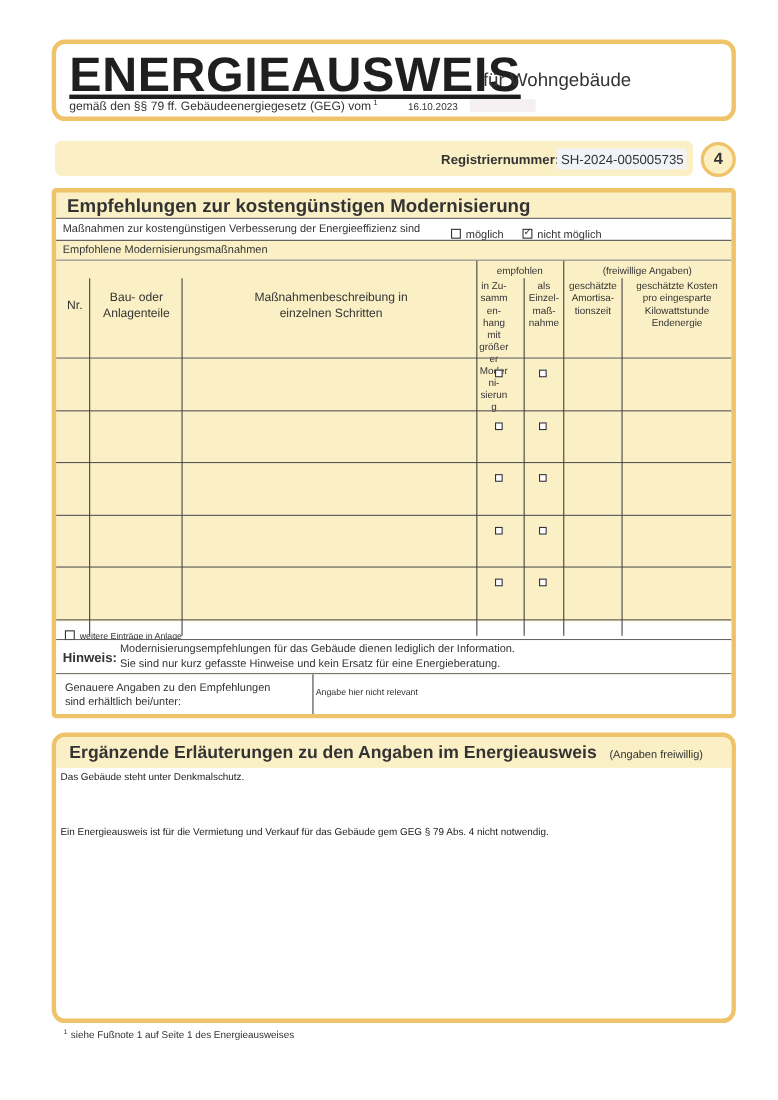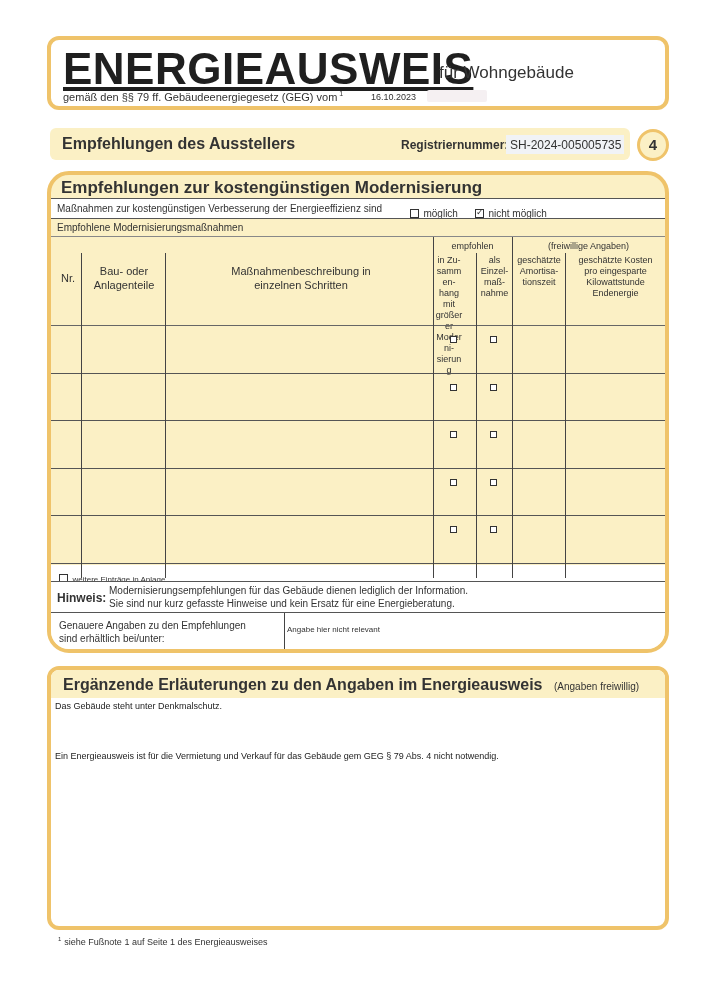--- a/index.html
+++ b/index.html
@@ -25,21 +25,21 @@
   .section-header .reg-label { position: absolute; left: 351px; top: 10px; font-size: 12px; font-weight: bold; color: #333; }
   .section-header .reg-value { position: absolute; left: 456px; top: 7px; width: 118px; height: 19px; background: #f1f3f6; font-size: 12px; padding: 3px 0 0 4px; color: #333; }
   .page-no {
     position: absolute; left: 637px; top: 129px; width: 32px; height: 32px;
     border: 3px solid #efc36a; border-radius: 50%; background: #fbf0c5;
     font-size: 15px; font-weight: bold; text-align: center; line-height: 26px; color: #333;
   }
 
   .box1 {
     position: absolute; left: 47px; top: 171px; width: 622px; height: 482px;
-    border: 4px solid #efc36a; border-radius: 22px; background: #fbf0c5; overflow: hidden;
+    border: 4px solid #efc36a; border-radius: 4px; background: #fbf0c5; overflow: hidden;
   }
   .box1 .h { position: absolute; left: 10px; top: 3px; font-size: 17px; font-weight: bold; color: #333; }
 
   .row-line { position: absolute; left: 0; width: 614px; border-top: 1px solid #555; }
   .white { position: absolute; left: 0; width: 614px; background: #fff; }
 
   .small { font-size: 10px; color: #333; }
   .cb { display: inline-block; width: 9px; height: 9px; border: 1px solid #333; background: #fff; vertical-align: -1px; position: relative; }
   .cb.checked::after { content: "✓"; position: absolute; left: 0px; top: -3px; font-size: 9px; color: #333; }
 
@@ -64,21 +64,20 @@
 
 <div class="title-box">
   <div class="title-main">ENERGIEAUSWEIS</div>
   <div class="title-sub">für Wohngebäude</div>
   <div class="title-law"><span>gemäß den §§ 79 ff. Gebäudeenergiegesetz (GEG) vom</span><sup>1</sup></div>
   <div class="title-date">16.10.2023</div>
   <div class="title-date-blur"></div>
 </div>
 
 <div class="section-header">
-  <div class="h">Empfehlungen des Ausstellers</div>
   <div class="reg-label">Registriernummer:</div>
   <div class="reg-value">SH-2024-005005735</div>
 </div>
 <div class="page-no">4</div>
 
 <div class="box1">
   <div class="h">Empfehlungen zur kostengünstigen Modernisierung</div>
 
   <div class="row-line" style="top:23px;"></div>
   <div class="white" style="top:24px;height:19px;">

